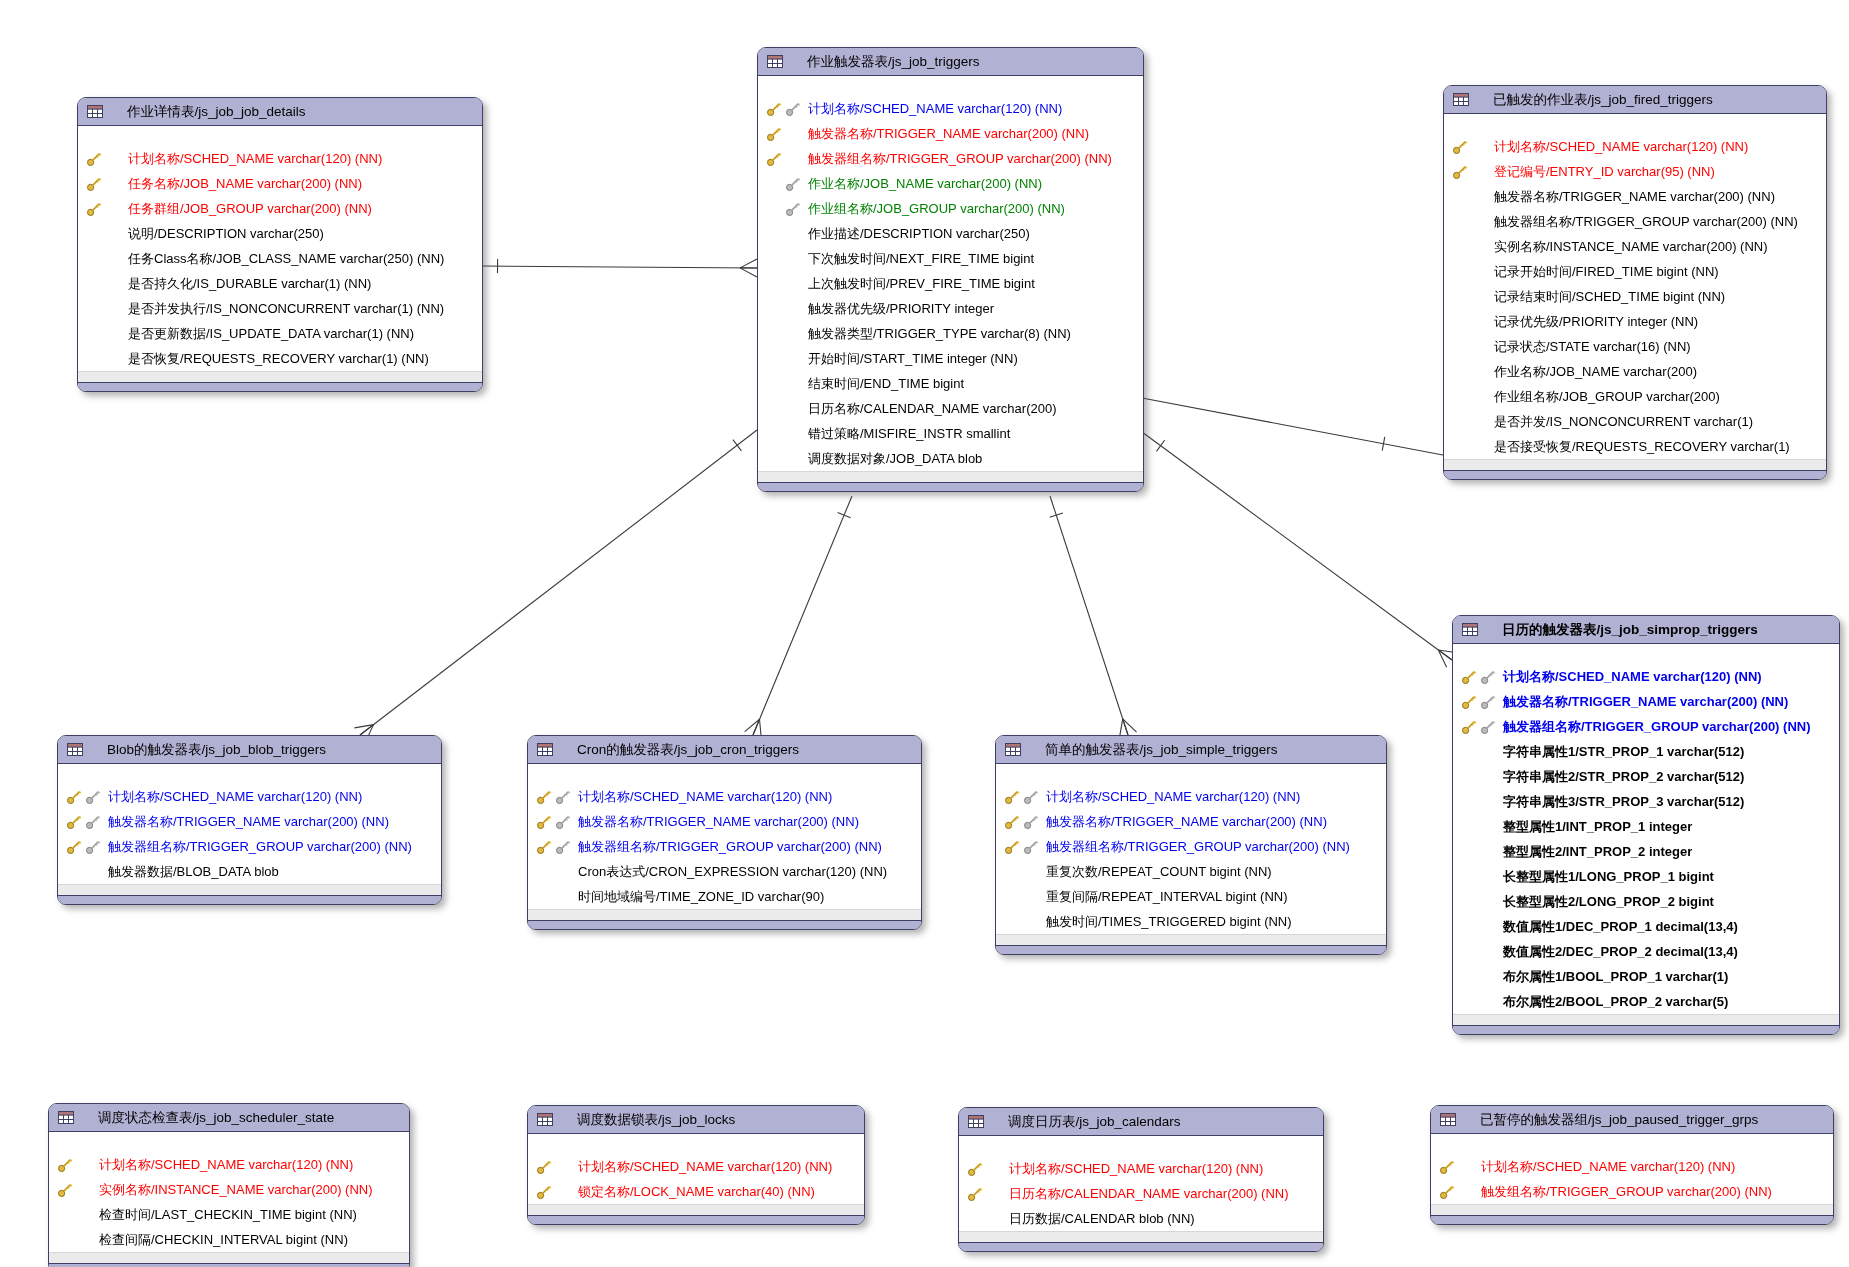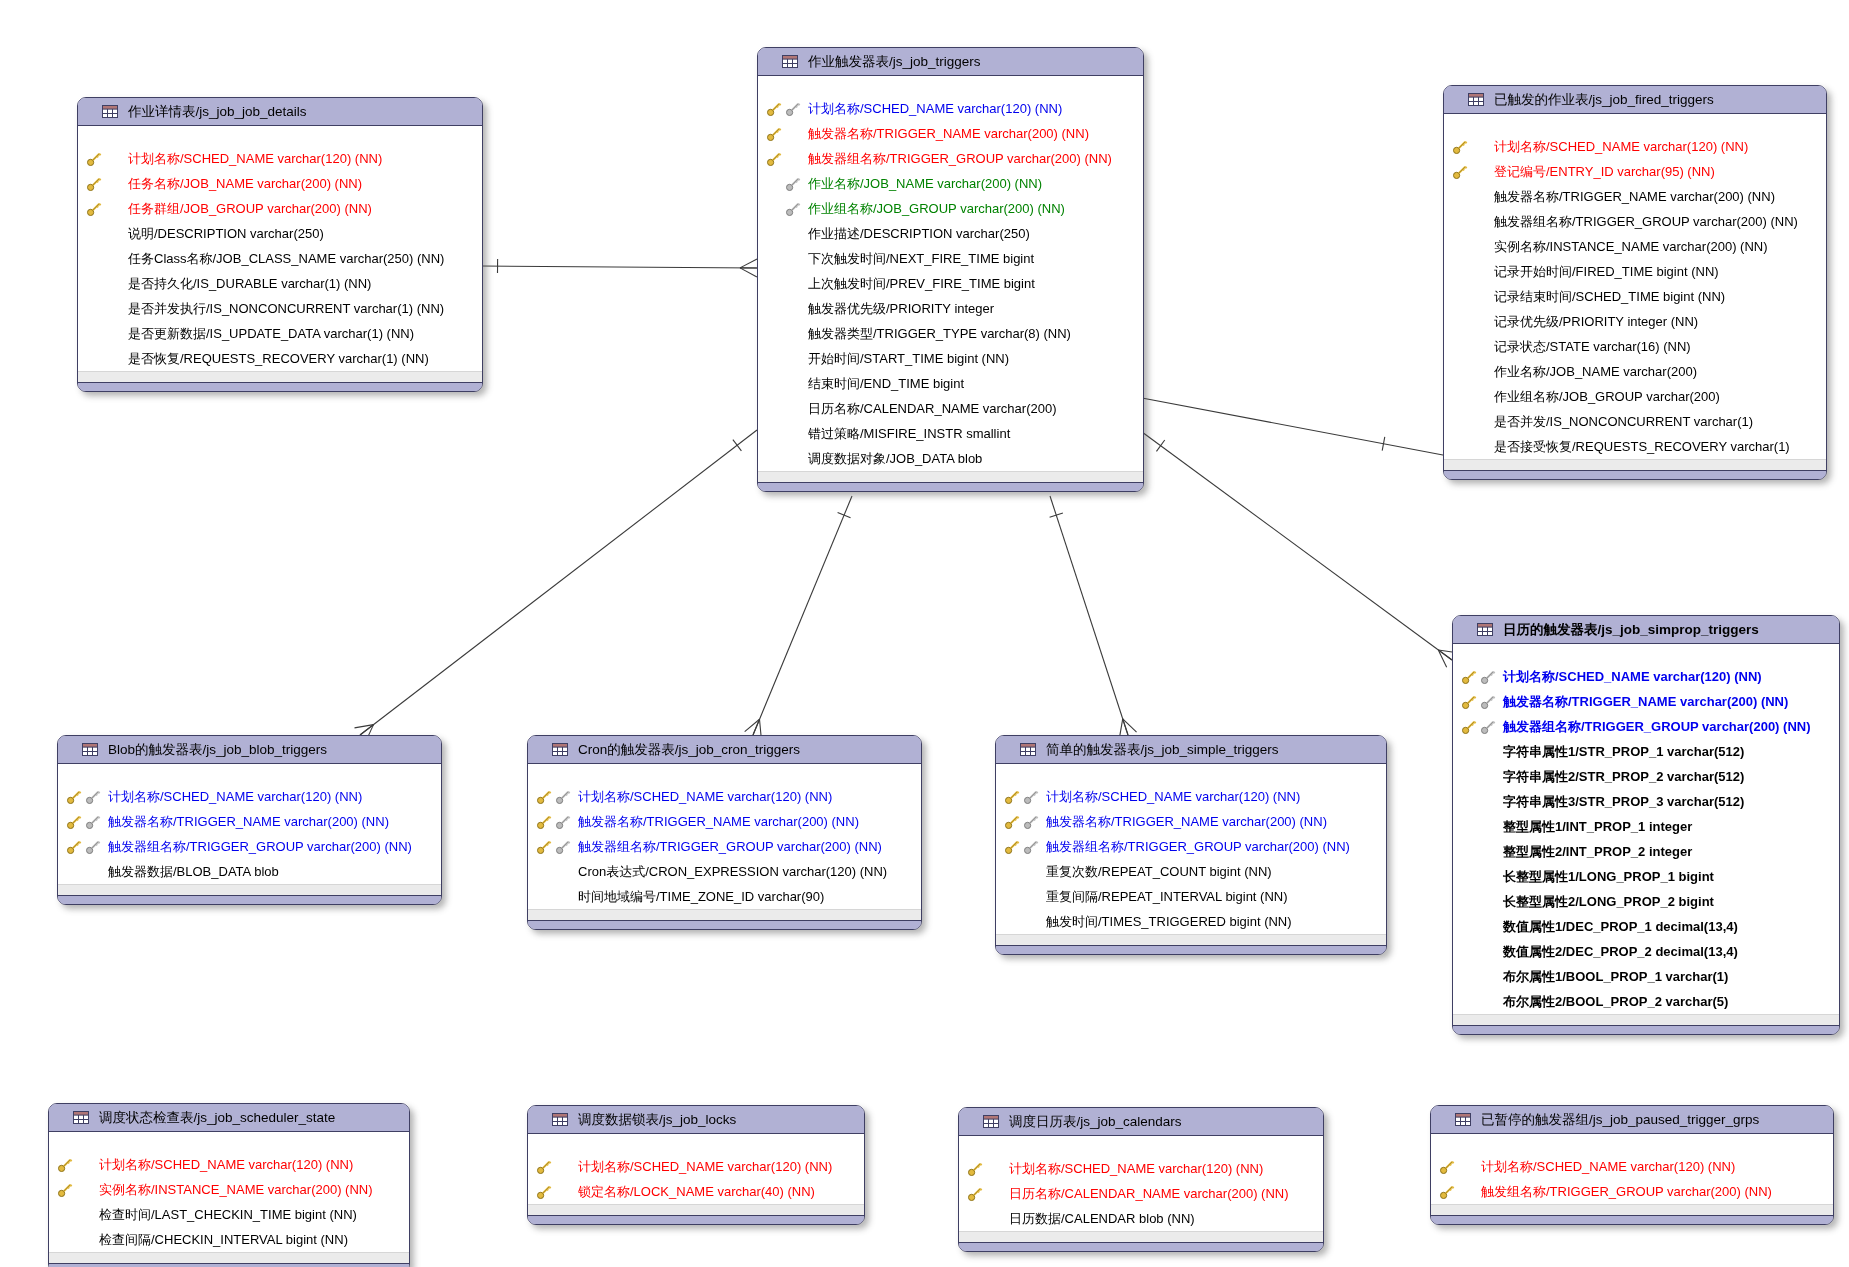--- a/index.html
+++ b/index.html
@@ -1,21 +1,21 @@
 <!DOCTYPE html>
 <html><head>
 <meta charset="utf-8">
 <style>
   html,body{margin:0;padding:0;background:#ffffff;font-family:"Liberation Sans",sans-serif;}
   #canvas{position:relative;width:1849px;height:1267px;background:#ffffff;overflow:hidden;}
   #rel-lines{position:absolute;left:0;top:0;width:1849px;height:1267px;pointer-events:none;}
   .er-table{position:absolute;border:1.5px solid #3f3f63;border-radius:9px;background:#ffffff;
     box-shadow:4px 4px 6px rgba(90,90,90,0.45);z-index:2;}
-  .er-header{display:flex;align-items:center;gap:10px;background:#b1b1d4;height:27px;
-    padding:0 24px;border-bottom:1.5px solid #3f3f63;border-radius:7px 7px 0 0;
+  .er-header{display:flex;align-items:center;gap:24px;background:#b1b1d4;height:27px;
+    padding:0 9px;border-bottom:1.5px solid #3f3f63;border-radius:7px 7px 0 0;
     font-size:13.5px;color:#000;white-space:nowrap;}
   .er-rows{padding:20px 0 0 0;}
   .er-row{display:flex;align-items:center;height:25px;padding-left:8px;font-size:13px;white-space:nowrap;}
   .kslot{display:inline-flex;width:19px;flex:0 0 19px;justify-content:flex-start;align-items:center;}
   .er-row .coltext{margin-left:4px;}
   .c-red{color:#ff0000;} .c-blue{color:#0000ee;} .c-green{color:#008200;} .c-black{color:#000000;}
   .er-footer{height:10px;background:#ebebeb;border-top:1px solid #d6d6d6;}
   .er-bottom{height:8px;background:#b1b1d4;border-radius:0 0 7px 7px;border-top:1px solid #3f3f63;}
 </style>
 </head>
@@ -228,21 +228,21 @@
           <span class="coltext c-black">触发器优先级/PRIORITY integer</span>
         </div>
         <div class="er-row">
           <span class="kslot"></span>
           <span class="kslot"></span>
           <span class="coltext c-black">触发器类型/TRIGGER_TYPE varchar(8) (NN)</span>
         </div>
         <div class="er-row">
           <span class="kslot"></span>
           <span class="kslot"></span>
-          <span class="coltext c-black">开始时间/START_TIME bigint (NN)</span>
+          <span class="coltext c-black">开始时间/START_TIME integer (NN)</span>
         </div>
         <div class="er-row">
           <span class="kslot"></span>
           <span class="kslot"></span>
           <span class="coltext c-black">结束时间/END_TIME bigint</span>
         </div>
         <div class="er-row">
           <span class="kslot"></span>
           <span class="kslot"></span>
           <span class="coltext c-black">日历名称/CALENDAR_NAME varchar(200)</span>

